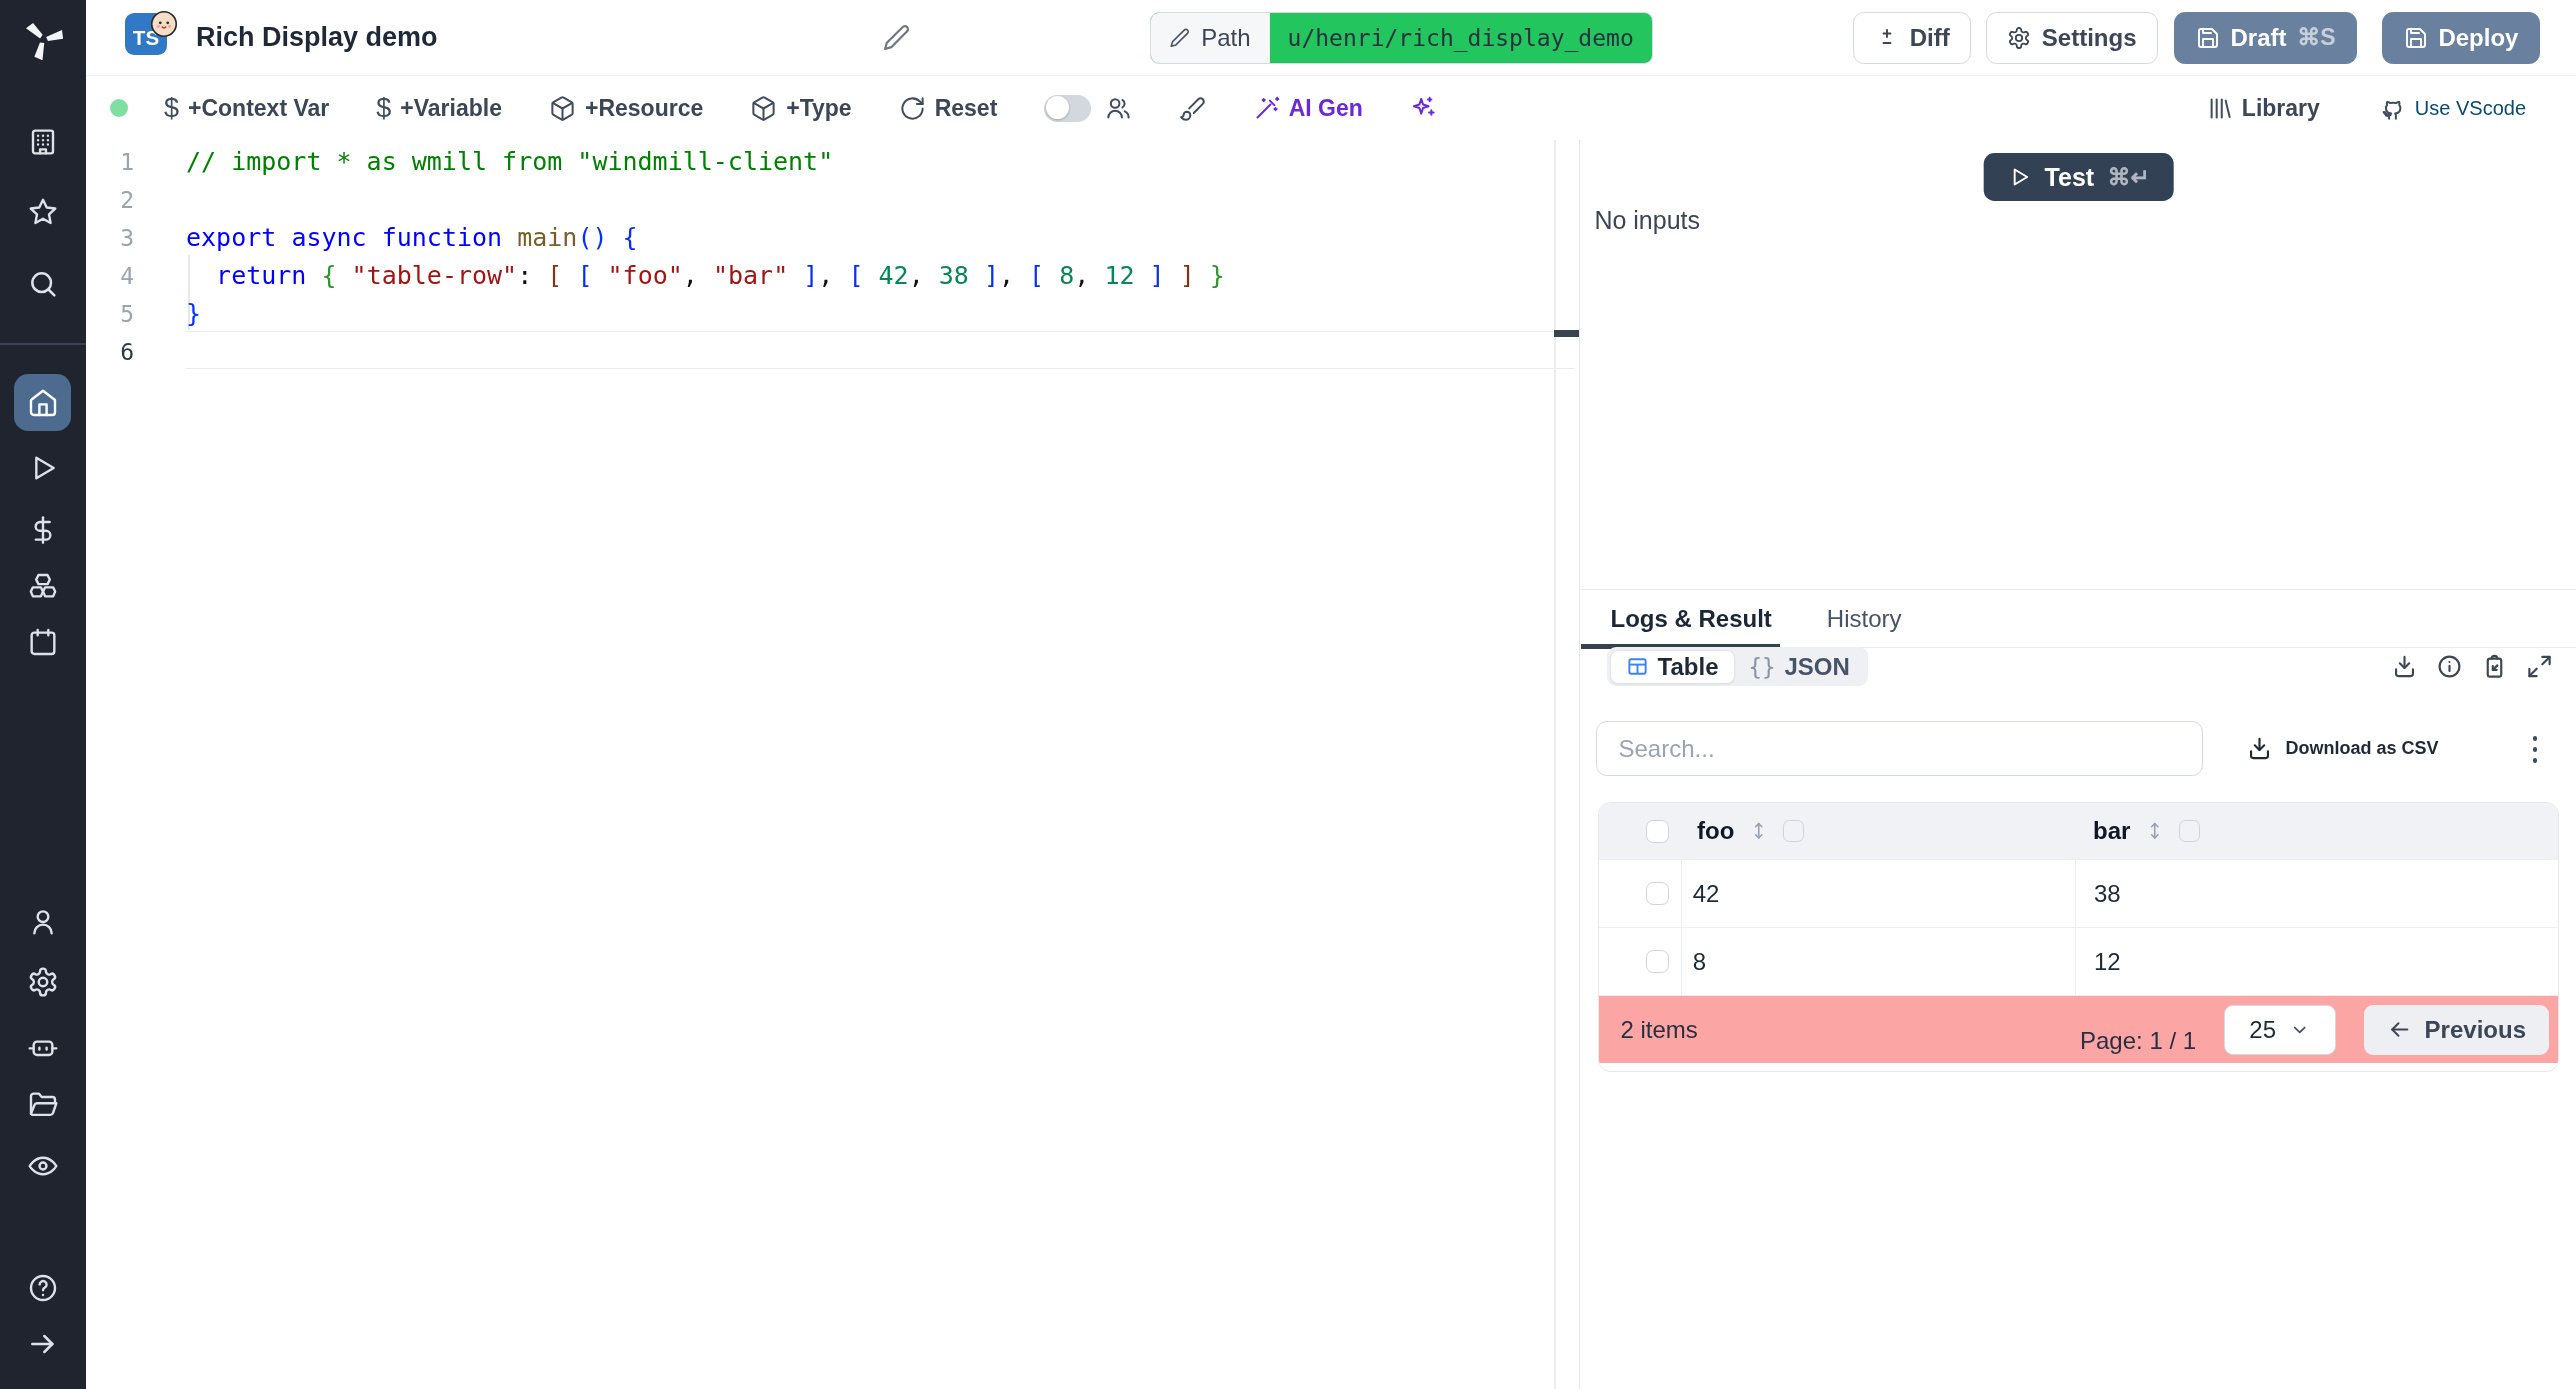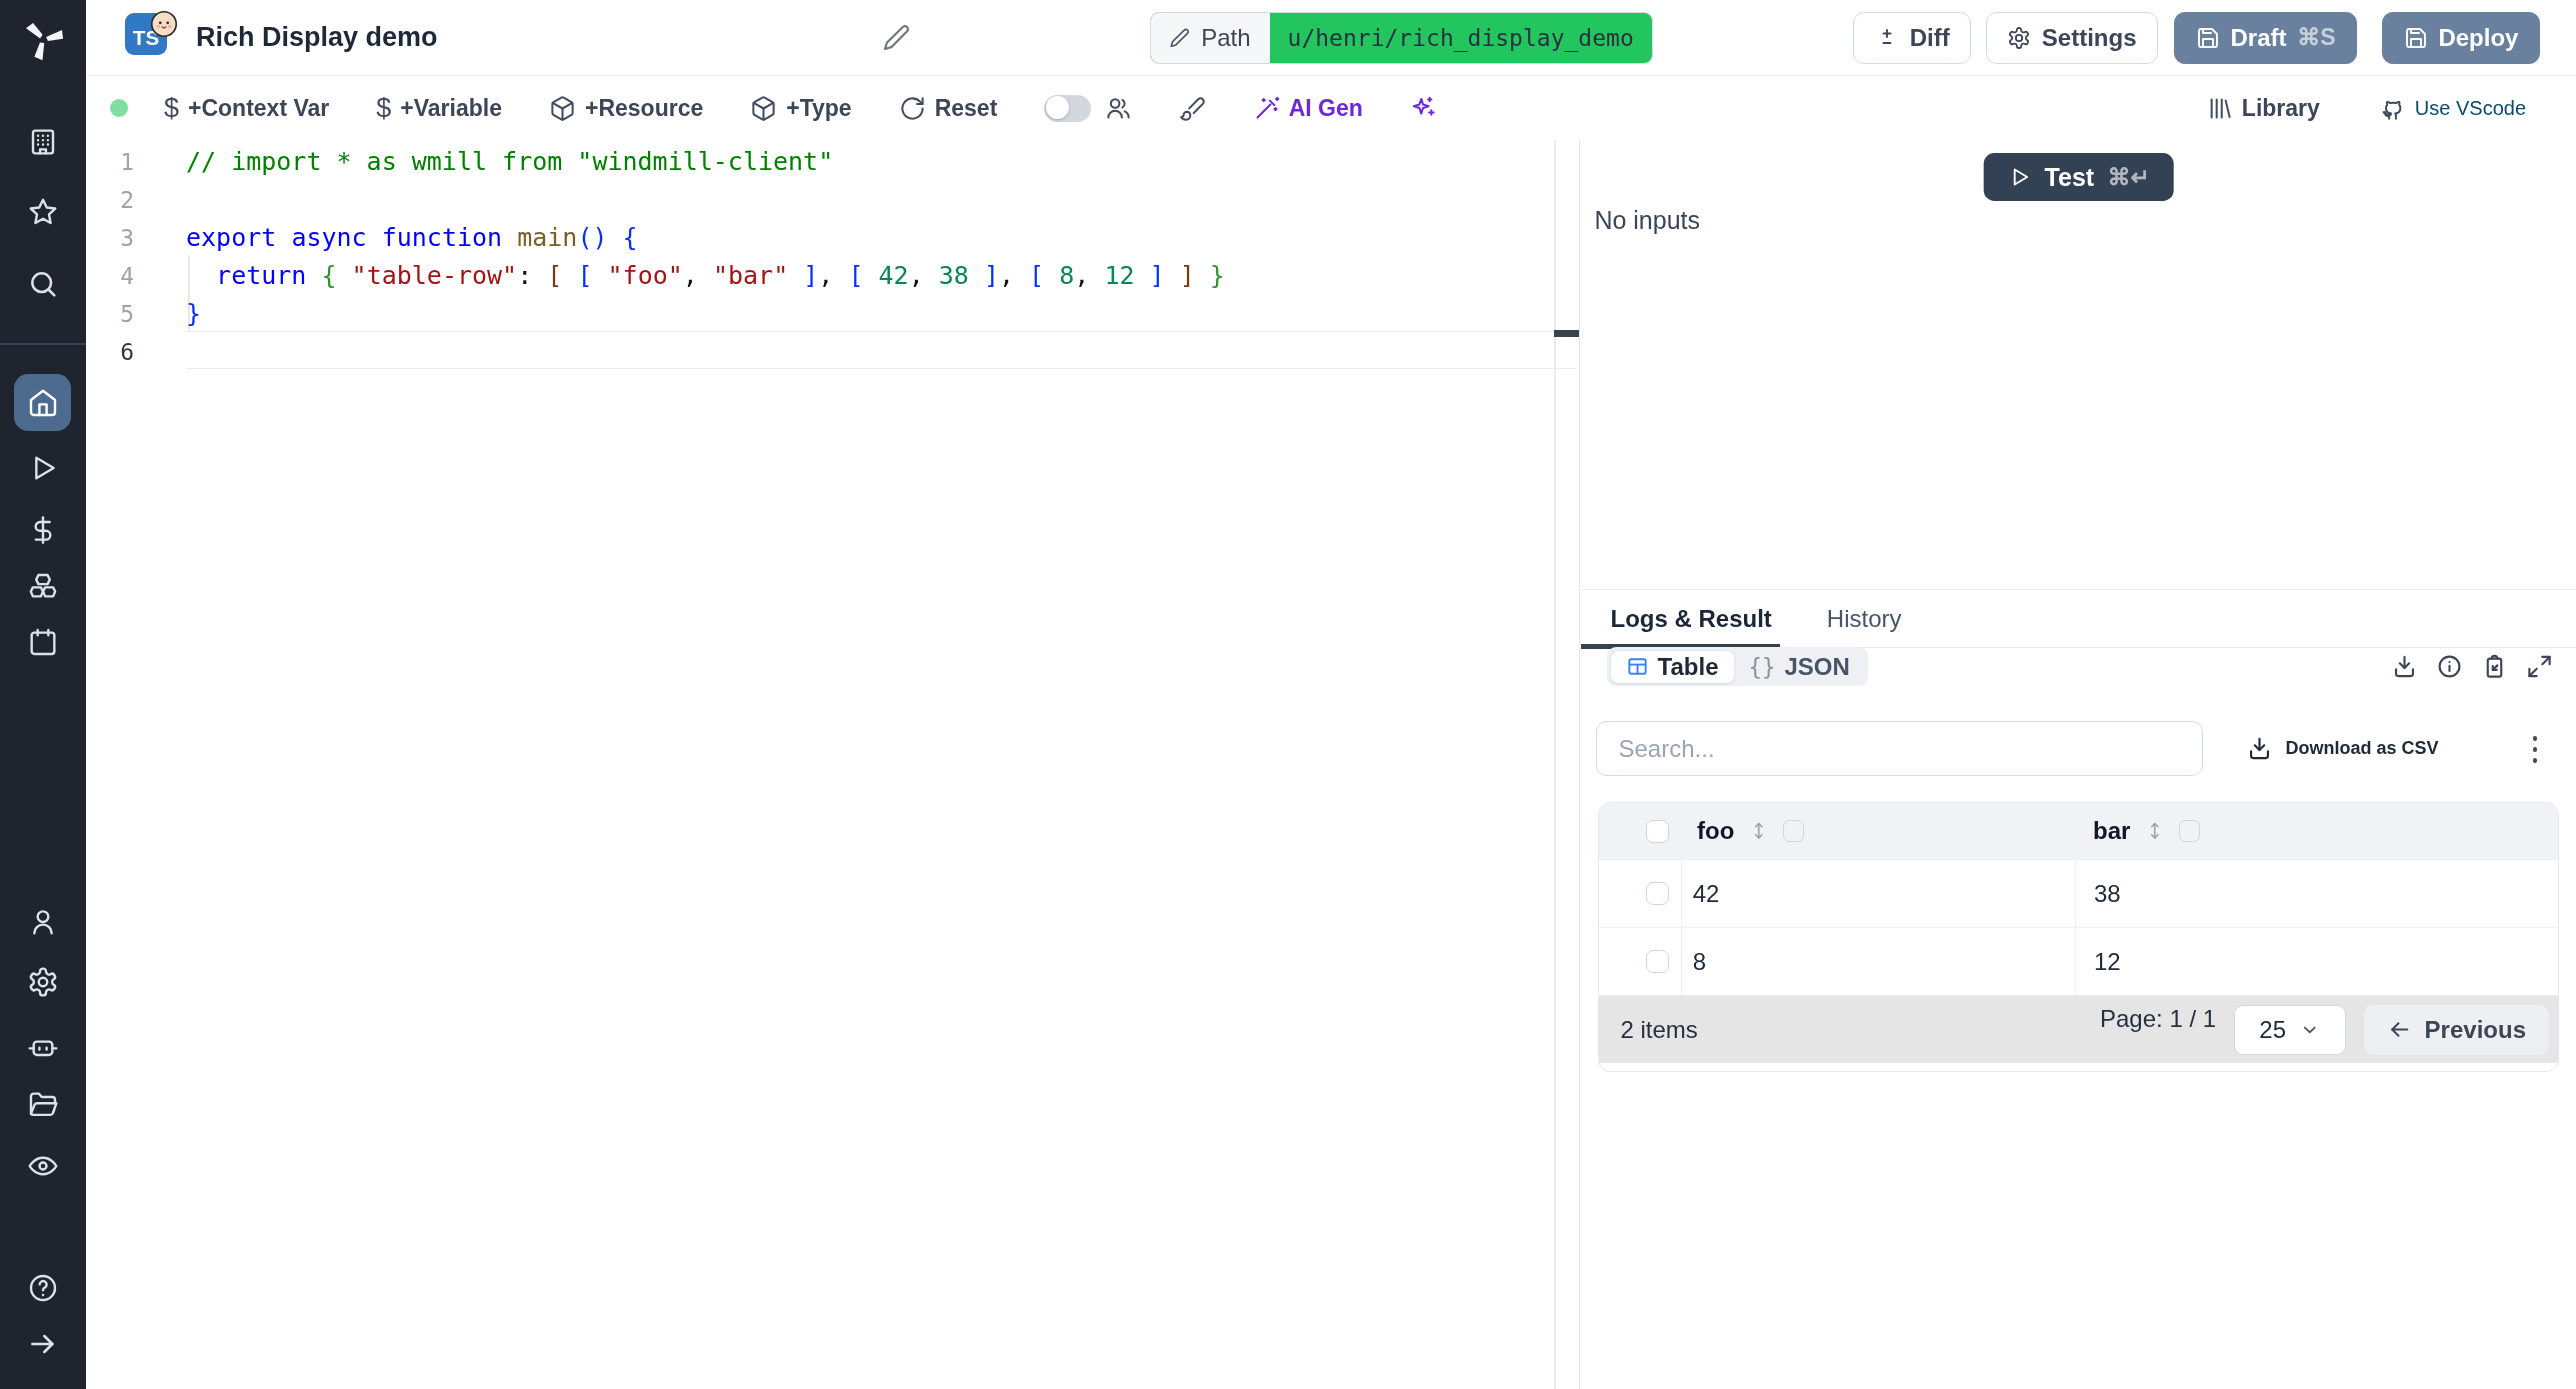--- a/index.html
+++ b/index.html
@@ -128,23 +128,23 @@
   .hcell{display:flex;align-items:center;gap:13.4px;font-size:24px;font-weight:600;color:#101828;}
   .hcell.c1{padding-left:16px;}
   .hcell.c2{padding-left:18px;}
   .sort{width:21.5px;height:21.5px;color:#98a2b3;}
   .sq{width:21.5px;height:21.5px;border:1.8px solid #cfd4dc;border-radius:6.3px;background:transparent;box-sizing:border-box;}
   .trow{display:grid;grid-template-columns:82px 394px 1fr;height:67px;align-items:center;border-top:1.8px solid #edeff3;background:#fff;}
   .tcell{font-size:24px;color:#1f2937;align-self:stretch;display:flex;align-items:center;}
   .tcell.v1{border-left:1.8px solid #edeff3;padding-left:10.7px;}
   .tcell.v2{border-left:1.8px solid #edeff3;padding-left:18px;}
   .tfoot{height:67px;border-top:1.8px solid #e8ebef;display:flex;align-items:center;justify-content:space-between;
-         padding:0 9px 0 21.5px;background:#e5e5e5;}
+         padding:0 9px 0 21.5px;background:#fca5a5;}
   .items-lbl{font-size:24px;color:#27303f;}
-  .fright{display:flex;align-items:flex-start;gap:18px;}
+  .fright{display:flex;align-items:flex-end;gap:28px;}
   .page-lbl{font-size:24px;color:#27303f;}
   .psel{width:112px;height:50px;box-sizing:border-box;border:1.8px solid #d5d9e0;border-radius:9px;
         display:flex;align-items:center;justify-content:center;gap:13.4px;font-size:24px;color:#1f2937;background:#fff;}
   .psel svg{width:21.5px;height:21.5px;color:#475467;}
   .prev{height:50px;background:#edeff3;border-radius:9px;display:flex;align-items:center;gap:12.5px;
         padding:0 23px;font-size:24px;font-weight:600;color:#3d4656;}
   .prev svg{width:25px;height:25px;}
 </style>
 </head>
 <body>

